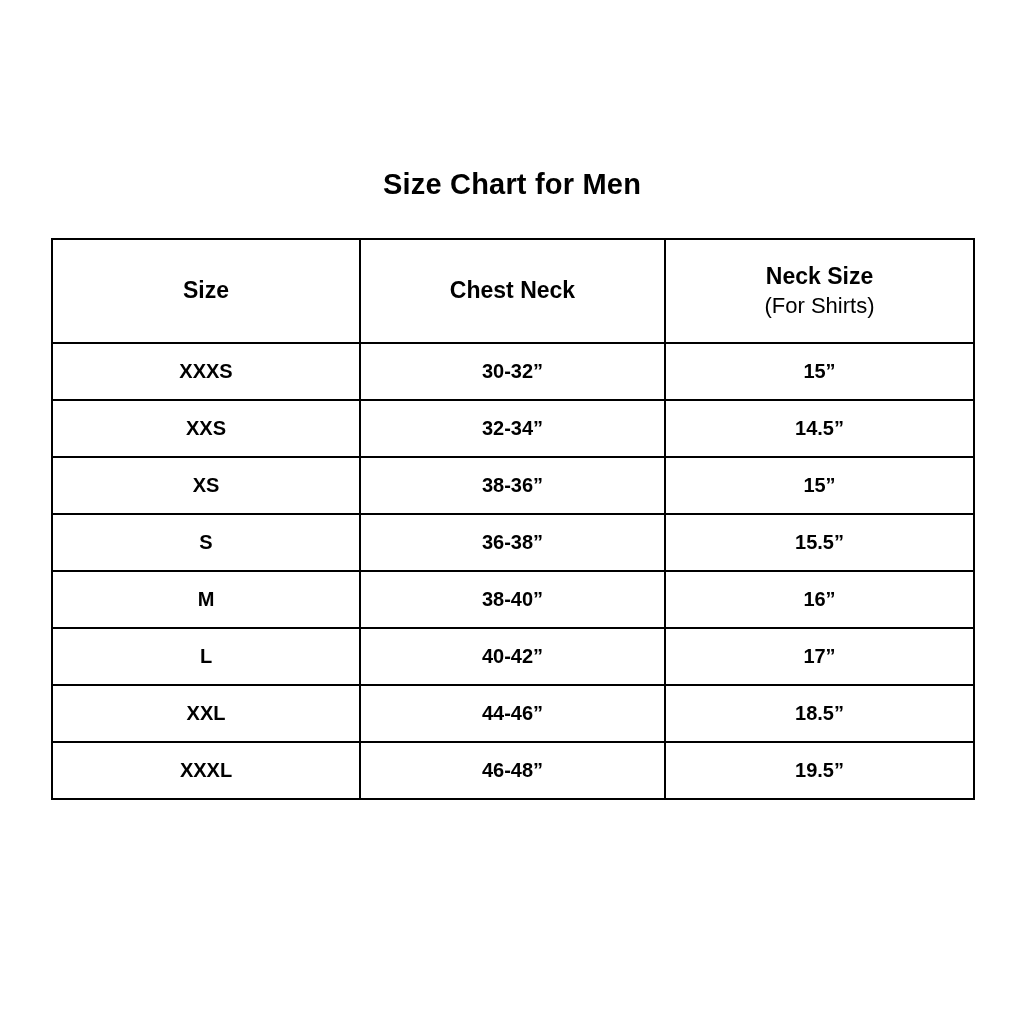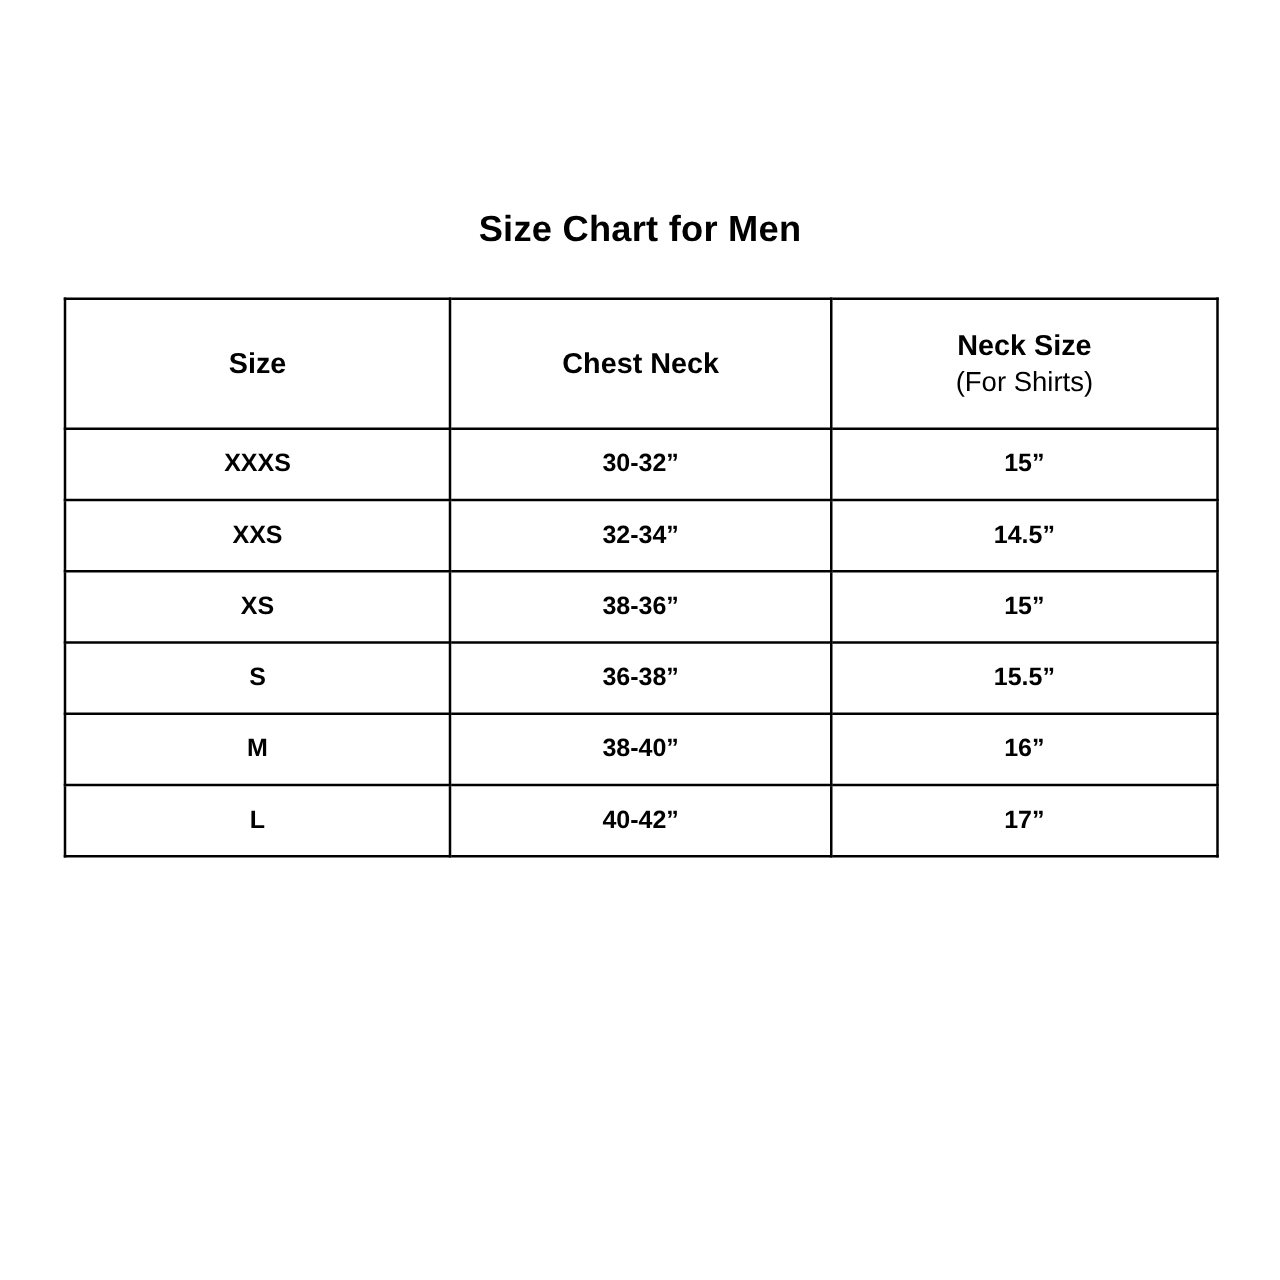--- a/index.html
+++ b/index.html
@@ -121,17 +121,27 @@
         <tr>
           <td>M</td>
           <td>38-40”</td>
           <td>16”</td>
         </tr>
         <tr>
           <td>L</td>
           <td>40-42”</td>
           <td>17”</td>
         </tr>
+        <tr>
+          <td>XXL</td>
+          <td>44-46”</td>
+          <td>18.5”</td>
+        </tr>
+        <tr>
+          <td>XXXL</td>
+          <td>46-48”</td>
+          <td>19.5”</td>
+        </tr>
       </tbody>
     </table>
   </div>
 
 </div>
 
 </body></html>

